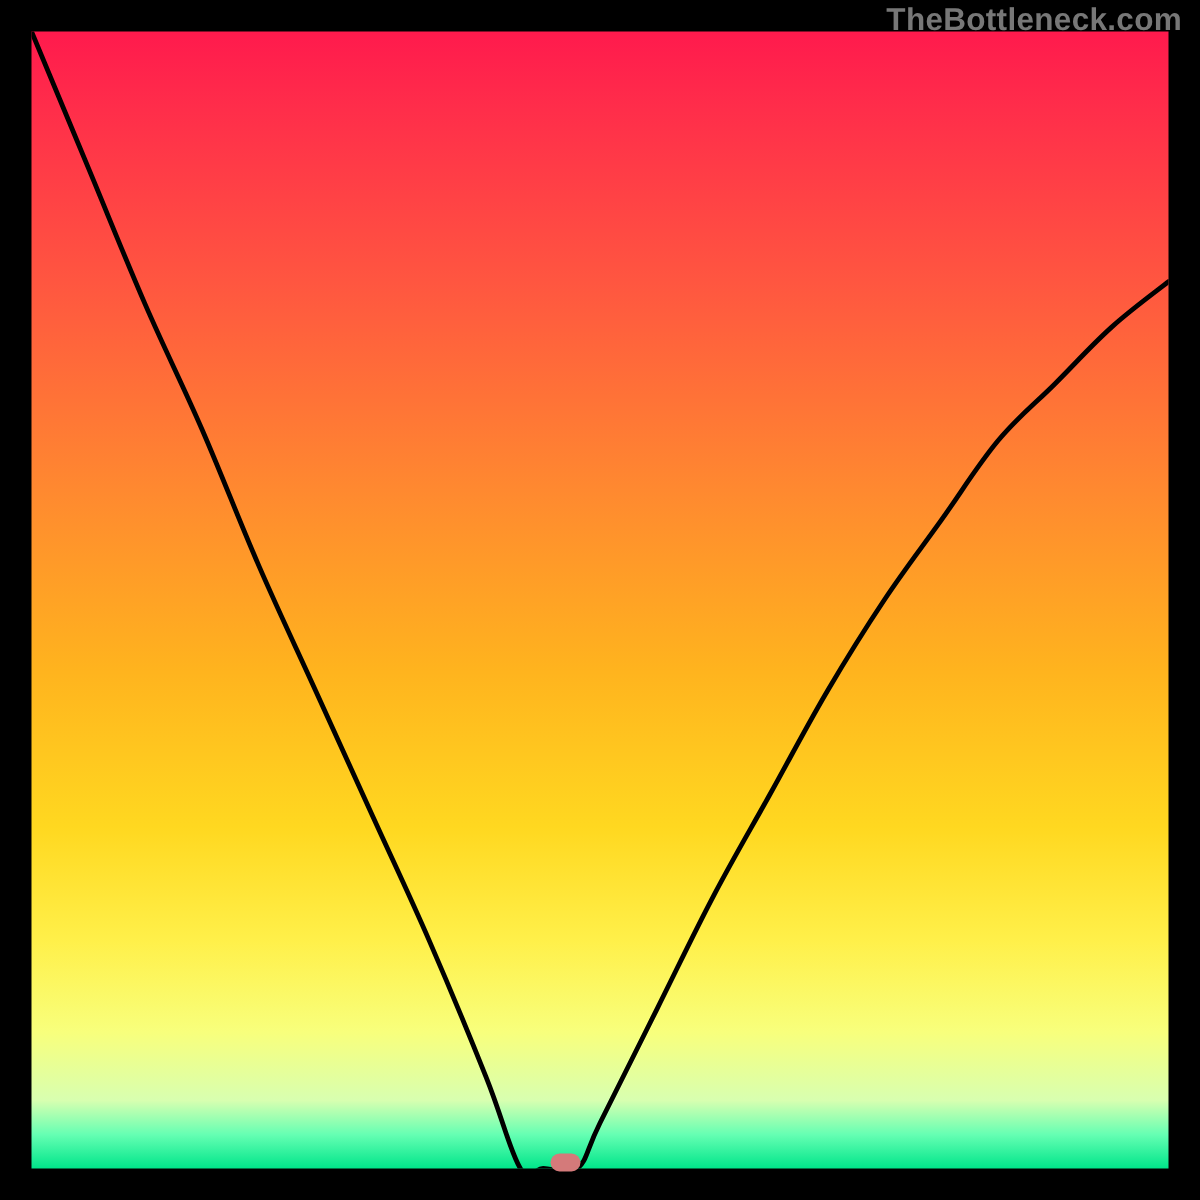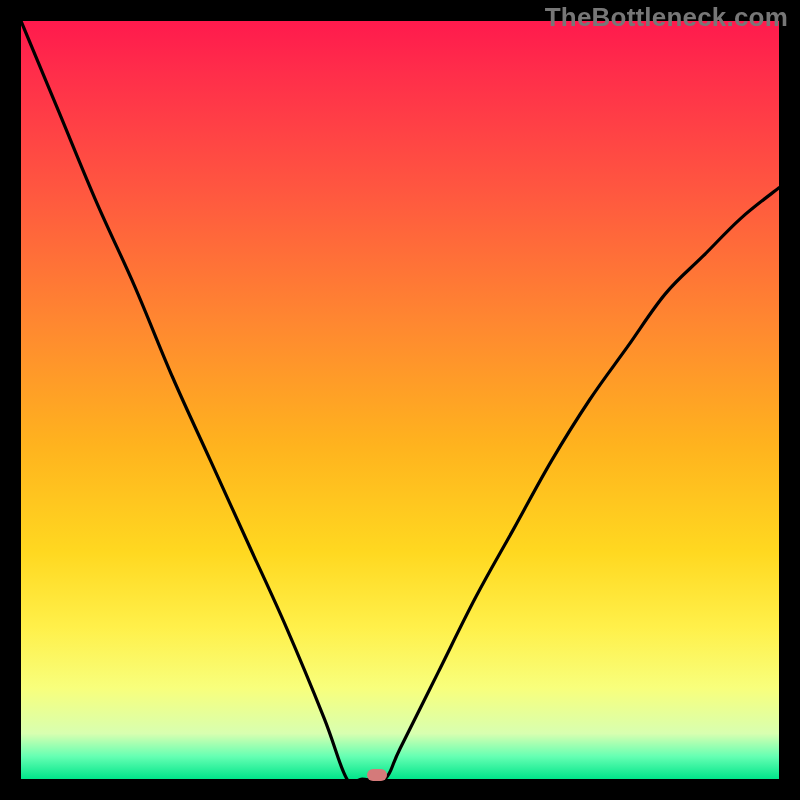--- a/index.html
+++ b/index.html
@@ -15,21 +15,21 @@
     position: relative;
     width: 800px;
     height: 800px;
     background: #000;
   }
   .watermark {
     position: absolute;
     top: 2px;
     right: 12px;
     color: #777;
-    font-size: 26px;
+    font-size: 21px;
     font-weight: 600;
     letter-spacing: 0.2px;
     z-index: 3;
   }
   .plot-area {
     position: absolute;
     left: 21px;
     top: 21px;
     width: 758px;
     height: 758px;

